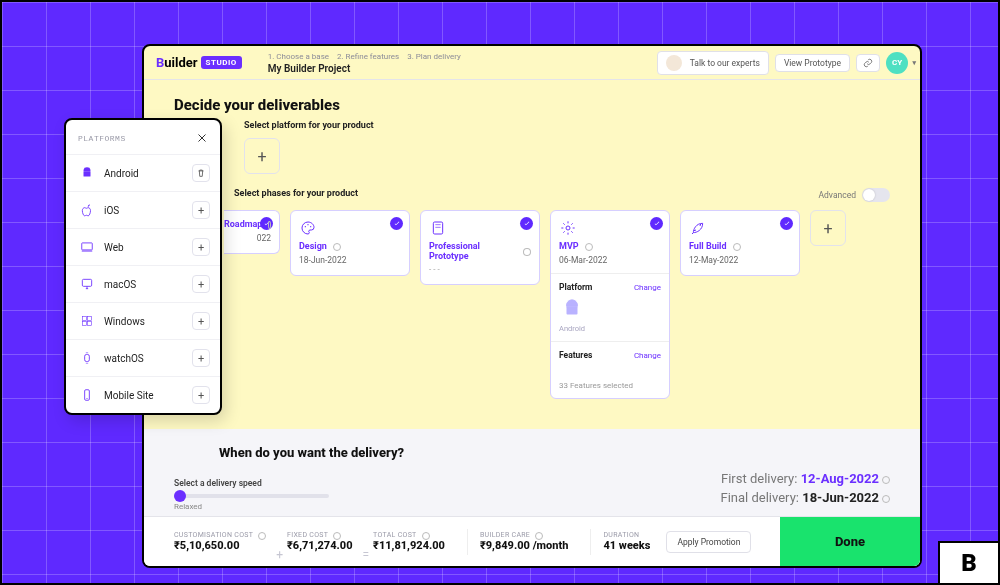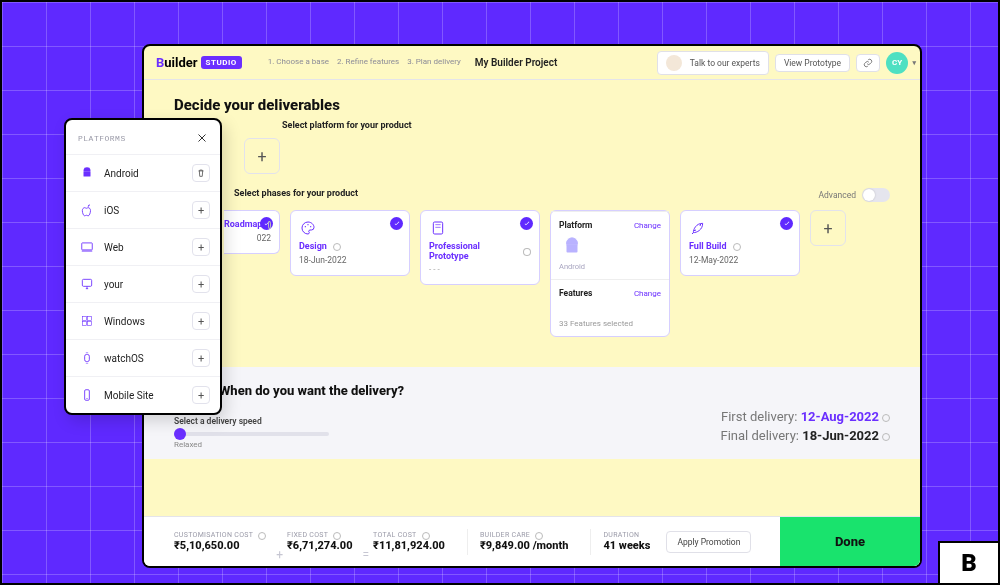--- a/index.html
+++ b/index.html
@@ -36,21 +36,21 @@
   display: flex; align-items: center;
   height: 34px;
   border-bottom: 1px solid #e4e4ea;
   padding: 0 12px;
   font-size: 10px;
 }
 .logo { display:flex; align-items:center; gap:3px; }
 .logo-text { font-size: 13px; font-weight: 700; }
 .logo-text .b { color:#6b2fff; }
 .logo-badge { background:#6b2fff; color:#fff; font-size:8px; font-weight:700; padding:2px 5px; border-radius:3px; letter-spacing:0.5px;}
-.steps { margin-left: 26px; color:#8c8c98; font-size:8px; display:flex; flex-direction:row; gap:14px;justify-content:space-between;}
+.steps { margin-left: 26px; color:#8c8c98; font-size:8px; display:flex; flex-direction:column; gap:2px;justify-content:space-between;}
 .steps .row { display:flex; gap:8px;}
 .project-name { color:#222; font-size:10px; font-weight:600; }
 .header-spacer { flex:1; }
 .avatar-expert { width:16px; height:16px; border-radius:50%; background:#f3e7d8; margin-right:4px; display:inline-block;}
 .chip { display:inline-flex; align-items:center; gap:4px; border:1px solid #e0e0e8; border-radius:4px; padding:3px 8px; font-size:8.5px; color:#555; margin-left:6px; background:#fff; }
 .chip.icon-only{ width:24px; justify-content:center; padding:3px 0;}
 .avatar-cy { width:22px; height:22px; border-radius:50%; background:#4ee0c2; color:#fff; display:flex; align-items:center; justify-content:center; font-size:8px; font-weight:700; margin-left:6px; position:relative;}
 .avatar-caret { position:absolute; right:-8px; font-size:7px; color:#777;}
 
 
@@ -179,21 +179,21 @@
     </div>
     <div class="avatar-cy">
       <span>CY</span>
       <span class="avatar-caret">▾</span>
     </div>
   </div>
 
   <div class="content">
     <div class="inner">
       <h2 class="page-title">Decide your deliverables</h2>
-      <div class="sub" style="margin-left:108px;">Select platform for your product</div>
+      <div class="sub" style="margin-left:70px;">Select platform for your product</div>
       <div class="add-box" style="margin-left:70px;">+</div>
 
       <div class="phases-head">
         <div class="sub" style="margin:0; margin-left:60px;">Select phases for your product</div>
         <div class="adv">
           <span>Advanced</span>
           <span class="toggle"></span>
         </div>
       </div>
 
@@ -247,20 +247,38 @@
               </svg>
             </span>
           <div class="title">
               <span>Professional Prototype</span>
               <span class="info-dot"></span>
             </div>
           <div class="dashline">---</div>
         </div>
 
         <div class="phase-card expanded">
+          <div class="exp-top">
+            <span class="check">
+                <svg viewBox="0 0 24 24">
+                  <path fill="#fff" d="M9 16l-4-4 1.4-1.4L9 13.2l8.6-8.6L19 6z"></path>
+                </svg>
+              </span>
+            <span class="icon-slot">
+                <svg width="16" height="16" viewBox="0 0 24 24">
+                  <circle cx="12" cy="12" r="3" fill="none" stroke="currentColor" stroke-width="1.5"></circle>
+                  <path fill="none" stroke="currentColor" stroke-width="1.5" d="M12 2v3M12 19v3M2 12h3M19 12h3M5 5l2 2M17 17l2 2M5 19l2-2M17 7l2-2"></path>
+                </svg>
+              </span>
+            <div class="title">
+                <span>MVP</span>
+                <span class="info-dot"></span>
+              </div>
+            <div class="date">06-Mar-2022</div>
+          </div>
           <div class="exp-sec">
             <div class="row">
               <span class="label">Platform</span>
               <span class="action">Change</span>
             </div>
             <div class="and-ic">
                 <svg width="22" height="22" viewBox="0 0 24 24">
                   <path fill="currentColor" d="M6 8a6 6 0 0 1 12 0v1H6zM8 3l1 2M16 3l-1 2" stroke="currentColor" stroke-width="1"></path>
                   <rect x="6" y="9" width="12" height="9" rx="1" fill="currentColor"></rect>
                 </svg>
@@ -404,21 +422,21 @@
     <span class="nm">Web</span>
     <span class="act">+</span>
   </div>
   <div class="pf-item">
     <span class="ic">
         <svg width="14" height="14" viewBox="0 0 24 24">
           <rect x="4" y="4" width="16" height="12" rx="2" fill="none" stroke="currentColor" stroke-width="1.5"></rect>
           <path d="M10 20h4M12 16v4" stroke="currentColor" stroke-width="1.5"></path>
         </svg>
       </span>
-    <span class="nm">your</span>
+    <span class="nm">macOS</span>
     <span class="act">+</span>
   </div>
   <div class="pf-item">
     <span class="ic">
         <svg width="14" height="14" viewBox="0 0 24 24">
           <rect x="4" y="4" width="7" height="7" fill="none" stroke="currentColor"></rect>
           <rect x="13" y="4" width="7" height="7" fill="none" stroke="currentColor"></rect>
           <rect x="4" y="13" width="7" height="7" fill="none" stroke="currentColor"></rect>
           <rect x="13" y="13" width="7" height="7" fill="none" stroke="currentColor"></rect>
         </svg>

